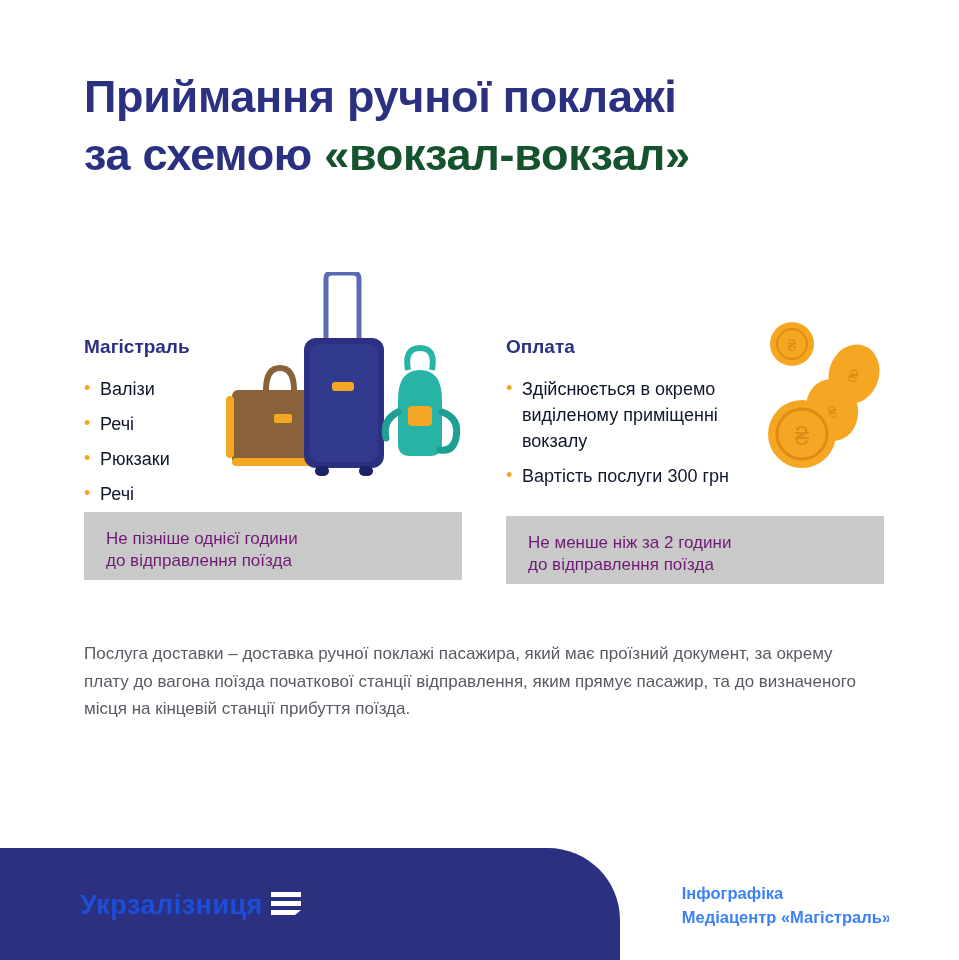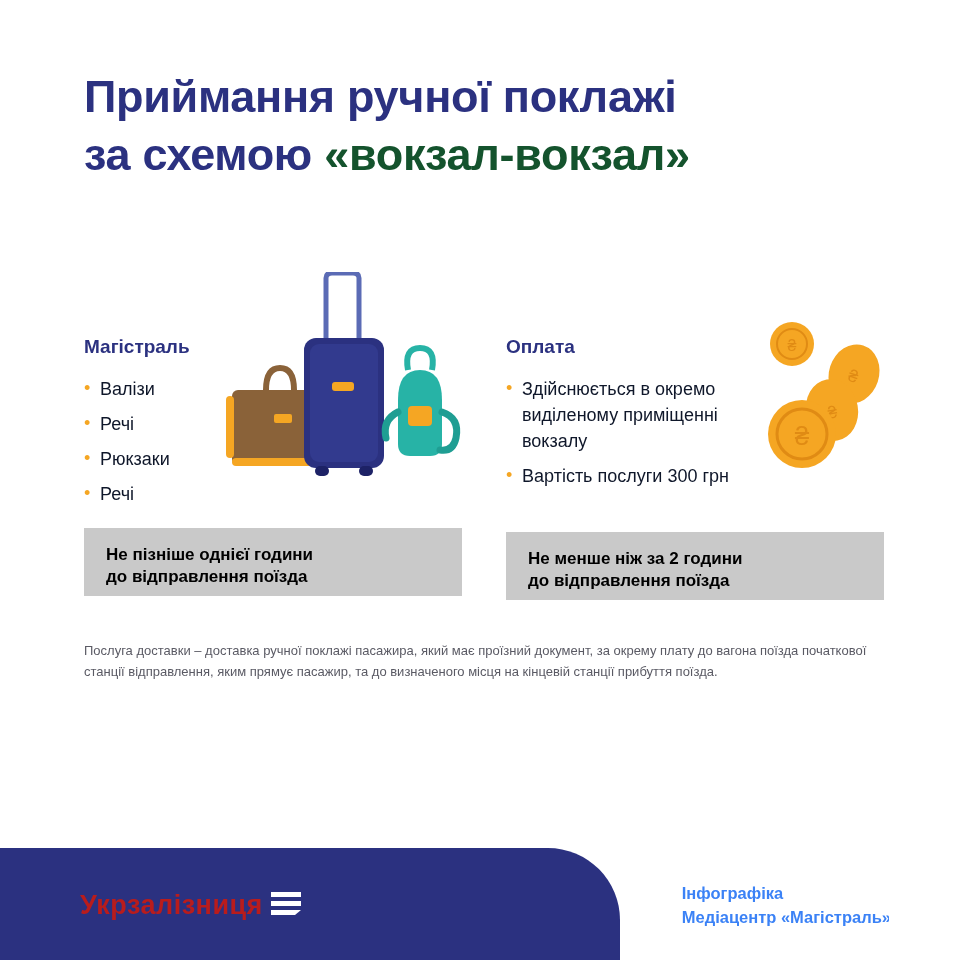--- a/index.html
+++ b/index.html
@@ -76,38 +76,37 @@
     top: -1px;
     color: #f5a623;
     font-size: 18px;
     line-height: 1.45;
   }
 
   
   .note {
     position: absolute;
     background: #c9c9c9;
-    color: #000000;
+    color: #701a75;
     font-size: 17px;
-    font-weight: bold;
+    font-weight: normal;
     line-height: 1.32;
     padding: 16px 22px 18px 22px;
     box-sizing: border-box;
-    margin-top: 16px;
   }
   .note-left  { left: 84px;  top: 512px; width: 378px; height: 68px; }
   .note-right { left: 506px; top: 516px; width: 378px; height: 68px; }
 
   
   .paragraph {
     position: absolute;
     left: 84px;
     top: 640px;
     width: 790px;
-    font-size: 13px;
+    font-size: 17px;
     color: #5a5a64;
     line-height: 1.62;
   }
 
   
   .footer {
     position: absolute;
     left: 0;
     bottom: 0;
     width: 959px;
@@ -124,21 +123,21 @@
   }
   .footer-logo {
     position: absolute;
     left: 80px;
     bottom: 38px;
     display: flex;
     align-items: center;
     gap: 4px;
   }
   .footer-logo-text {
-    color: #b91c1c;
+    color: #1d4ed8;
     font-size: 27px;
     font-weight: bold;
     letter-spacing: 0.5px;
   }
   .logo-mark {
     display: inline-block;
     margin-left: 2px;
   }
   .footer-credit {
     position: absolute;

